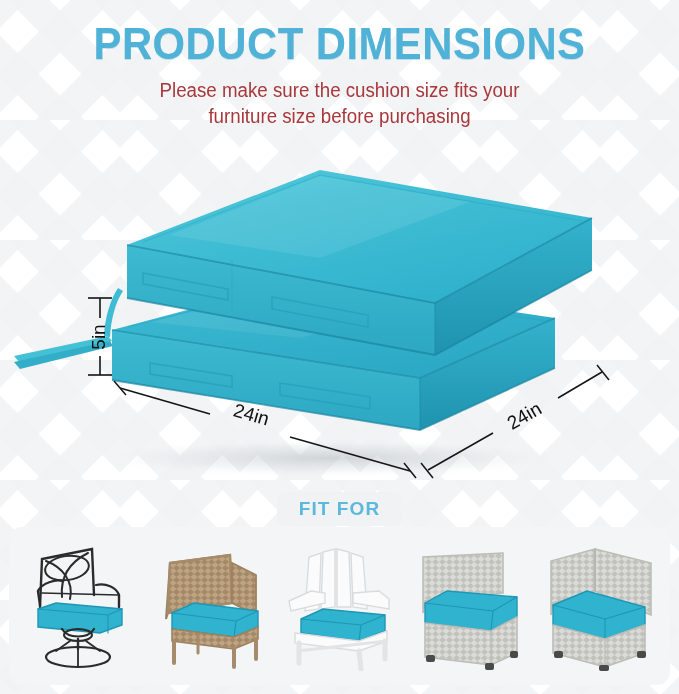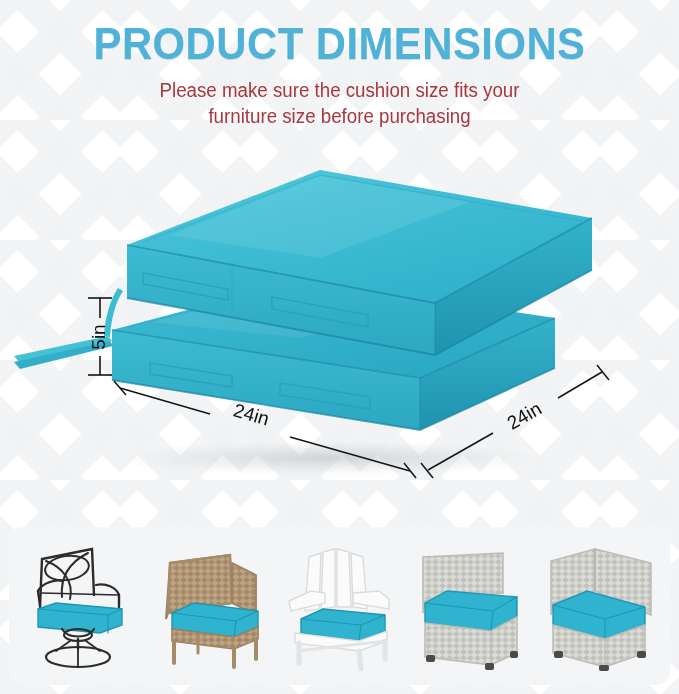--- a/index.html
+++ b/index.html
@@ -228,20 +228,23 @@
         <line x1="428" y1="330" x2="493" y2="293"></line>
         <line x1="558" y1="258" x2="602" y2="232"></line>
 
         <line x1="421" y1="323" x2="433" y2="338"></line>
         <line x1="597" y1="225" x2="609" y2="240"></line>
       </g>
       <text x="525" y="277" transform="rotate(-30 525 277)" text-anchor="middle" dominant-baseline="middle" font-family="Liberation Sans, sans-serif" font-size="19" font-weight="500" fill="#111111">24in</text>
     </svg>
   </div>
 
+  <div class="fitfor-badge">
+    <span class="fitfor-text">FIT FOR</span>
+  </div>
 
   <div class="fit-panel">
     <div class="fit-row">
 
       <div class="fit-cell">
         <svg width="116" height="130" viewBox="0 0 116 130">
           <g stroke="#2B2B2B" stroke-width="2.4" fill="none" stroke-linecap="round">
 
             <path d="M18,66 L20,18 L70,8 L72,54"></path>
 

